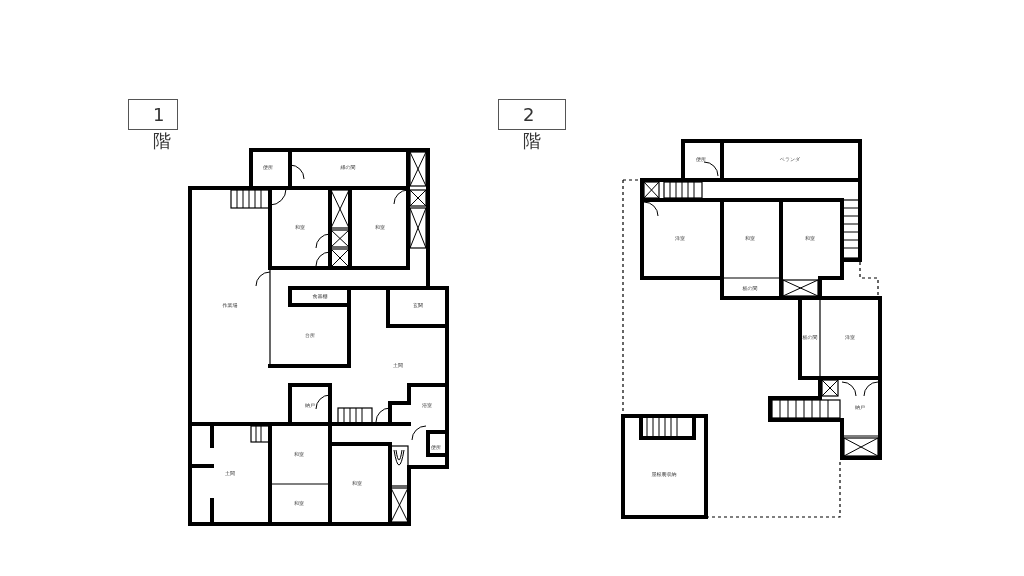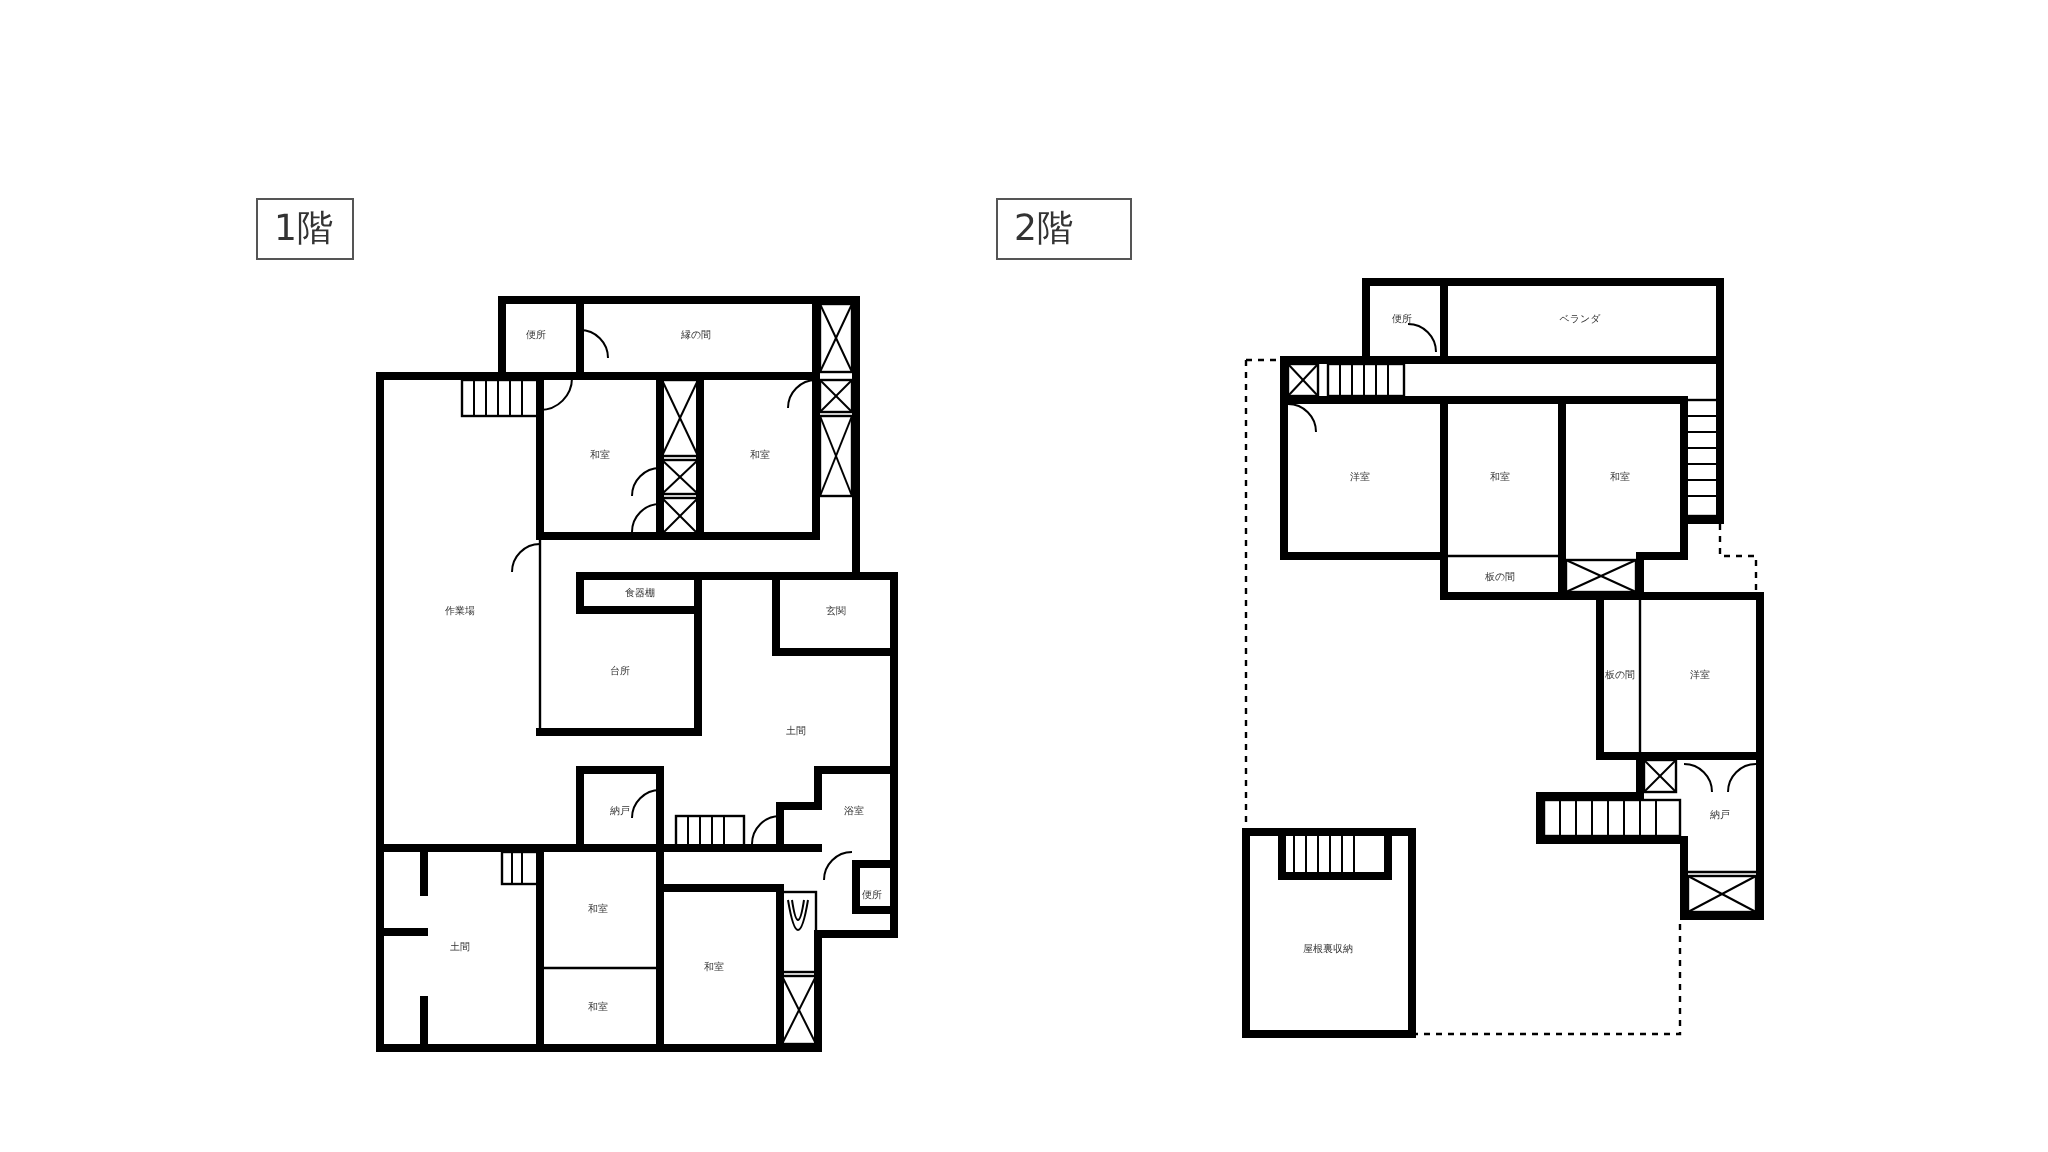--- a/index.html
+++ b/index.html
@@ -1,17 +1,17 @@
 <!DOCTYPE html>
 <html><head>
 <meta charset="utf-8">
 <style>
   html,body{margin:0;padding:0;background:#ffffff;}
   body{width:1024px;height:576px;position:relative;overflow:hidden;font-family:"DejaVu Sans",sans-serif;}
-  .floor-tag{position:absolute;border:1px solid #555;background:#fff;font-size:18px;color:#333;padding:2px 8px;line-height:24px;height:26px;box-sizing:border-box;}
+  .floor-tag{position:absolute;border:1px solid #555;background:#fff;font-size:18px;color:#333;padding:2px 24px;line-height:24px;height:26px;box-sizing:border-box;}
   #tag1{left:128px;top:99px;width:49px;height:31px;line-height:26px;}
   #tag2{left:498px;top:99px;width:68px;height:31px;line-height:26px;}
   svg{position:absolute;left:0;top:0;}
   .w{stroke:#000;stroke-width:4;fill:none;stroke-linecap:square;}
   .t{stroke:#000;stroke-width:1.2;fill:none;}
   .d{stroke:#000;stroke-width:1;fill:none;}
   .dash{stroke:#000;stroke-width:1.2;fill:none;stroke-dasharray:3,3;}
   .lbl{font-size:5px;fill:#333;font-family:"DejaVu Sans",sans-serif;text-anchor:middle;}
 </style>
 </head>

